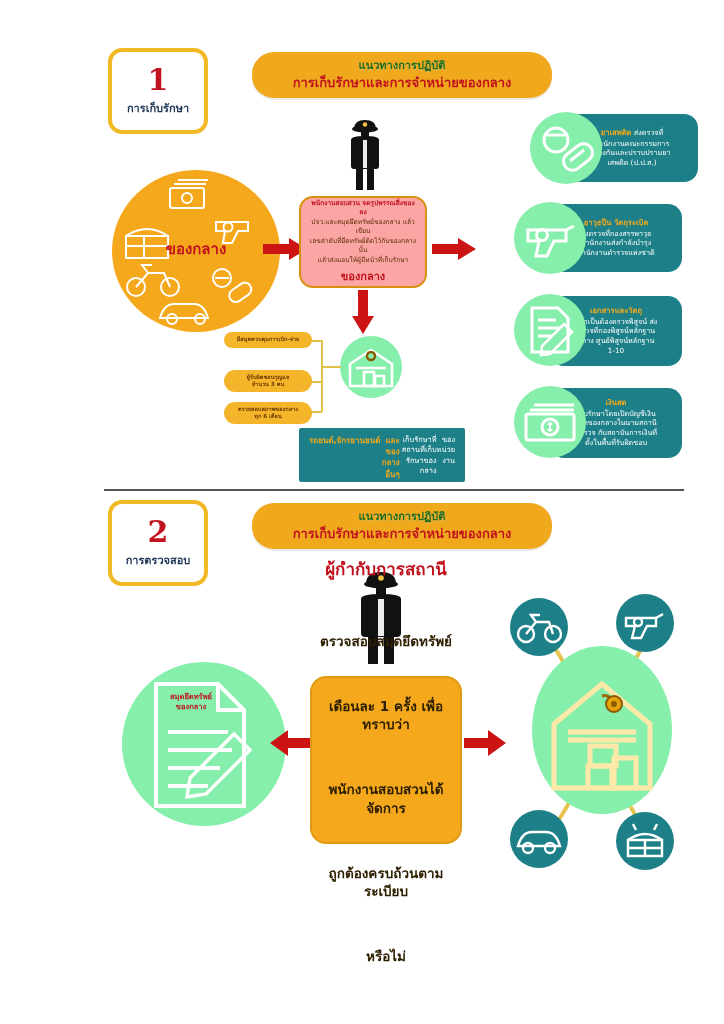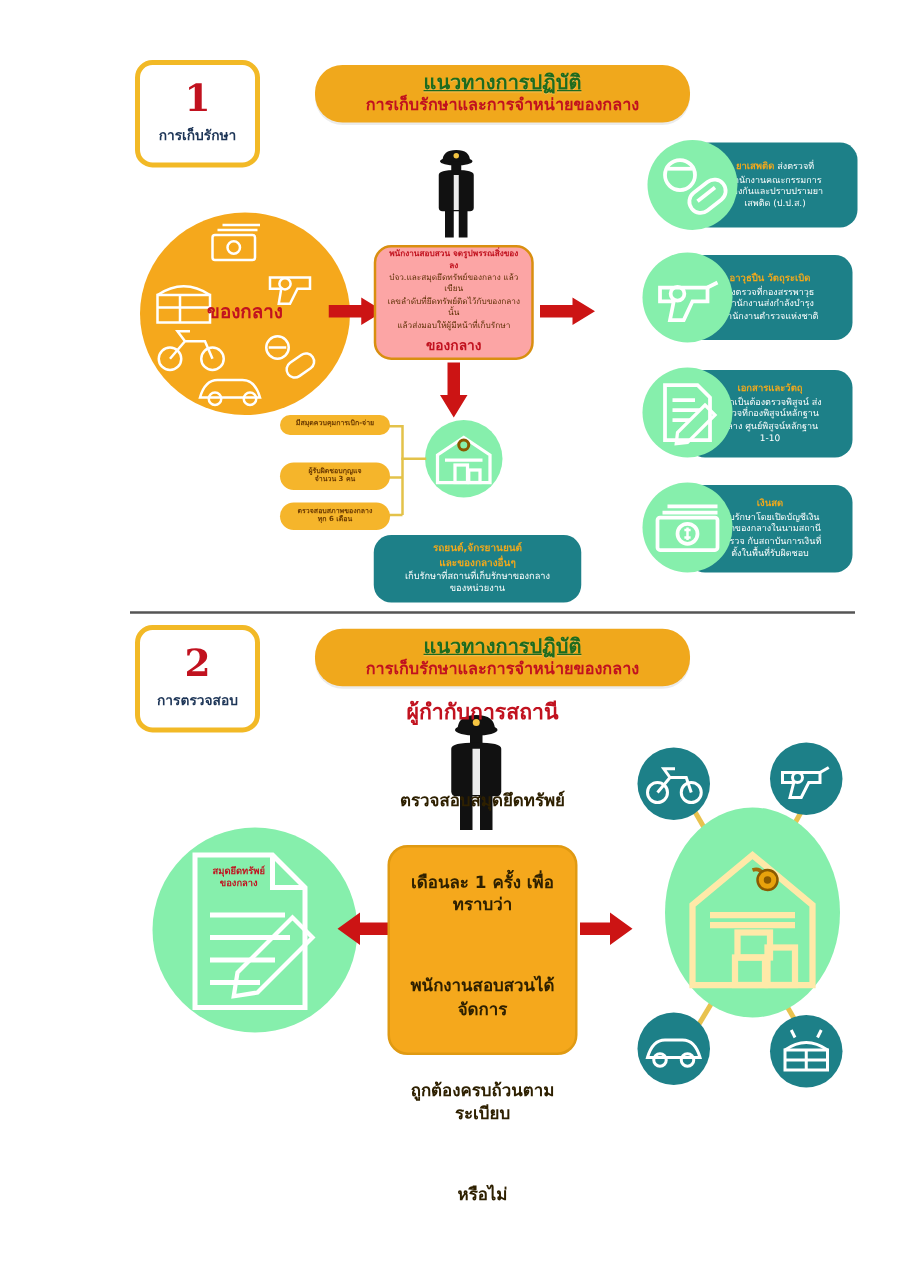--- a/index.html
+++ b/index.html
@@ -16,22 +16,22 @@
     background:#fff;flex-direction:column;gap:0;
   }
   .step-num{font-size:30px;font-weight:bold;color:#c1121f;line-height:1;
             font-family:"DejaVu Serif","Liberation Serif",serif;}
   .step-cap{font-size:11px;color:#1d3557;font-weight:bold;margin-top:4px;}
 
   .title-pill{
     background:#f0a81c;border-radius:22px;box-shadow:0 2px 0 rgba(0,0,0,.08);
     flex-direction:column;padding:7px 26px;
   }
-  .title-main{font-size:16px;font-weight:bold;color:#1e6b1e;line-height:1.15;
-              text-shadow:0 1px 0 rgba(255,255,255,.25);text-decoration:underline;}
+  .title-main{font-size:11px;font-weight:bold;color:#1e6b1e;line-height:1.15;
+              text-shadow:0 1px 0 rgba(255,255,255,.25);}
   .title-sub{font-size:13px;font-weight:bold;color:#c1121f;line-height:1.2;margin-top:2px;}
 
   .oval-orange{background:#f5a81c;border-radius:50%;}
   .circ-teal{background:#1d8088;border-radius:50%;}
   .circ-orange{background:#86efac;border-radius:50%;}
 
   .teal-card{
     background:#1d8088;border-radius:14px;color:#ffffff;
     font-size:7.2px;line-height:1.35;text-align:center;padding:8px 10px;
     display:flex;flex-direction:column;justify-content:center;
@@ -45,23 +45,23 @@
   }
   .mid-box .foot{color:#c1121f;font-weight:bold;font-size:11px;margin-top:2px;}
 
   .mini-pill{
     background:#f5b52b;border-radius:11px;color:#6b3a00;font-size:5.6px;
     line-height:1.3;text-align:center;padding:3px 5px;font-weight:bold;
     display:flex;flex-direction:column;justify-content:center;
   }
 
   .bottom-teal{
-    background:#1d8088;border-radius:14px;color:#fff;text-align:center;
+    background:#1d8088;border-radius:2px;color:#fff;text-align:right;
     font-size:7.4px;line-height:1.4;padding:7px 10px;
-    display:flex;flex-direction:column;justify-content:center;
+    display:flex;justify-content:center;
   }
   .bottom-teal .hl{color:#f0a81c;font-weight:bold;font-size:8px;}
 
   .big-box{
     background:#f5a81c;border:2px solid #e09a12;border-radius:16px;
     text-align:center;padding:10px 8px;color:#3b2a00;
     display:flex;flex-direction:column;justify-content:center;gap:47px;
   }
   .big-box .hdr{color:#c1121f;font-weight:bold;font-size:17px;margin-bottom:3px;}
   .big-box .ln{font-size:13.5px;line-height:1.35;color:#2e2000;font-weight:bold;}
@@ -161,21 +161,21 @@
       <path d="M0 6 h26 v-6 l18 11 l-18 11 v-6 h-26 z" fill="#cc1414"></path>
     </svg>
   </div>
 
   <div class="abs" style="left:352px;top:290px;width:22px;height:44px;">
     <svg width="22" height="44" viewBox="0 0 22 44">
       <path d="M6 0 h10 v26 h6 l-11 18 l-11 -18 h6 z" fill="#cc1414"></path>
     </svg>
   </div>
 
-  <div class="abs" style="left:518px;top:112px;width:168px;height:72px;">
+  <div class="abs" style="left:530px;top:112px;width:168px;height:72px;">
     <div class="abs teal-card" style="left:36px;top:2px;width:132px;height:68px;box-sizing:border-box;">
       <div><span class="hl">ยาเสพติด</span>
         <span>ส่งตรวจที่</span></div>
       <div>สำนักงานคณะกรรมการ</div>
       <div>ป้องกันและปราบปรามยา</div>
       <div>เสพติด (ป.ป.ส.)</div>
     </div>
     <div class="abs circ-orange" style="left:0;top:0;width:72px;height:72px;">
       <svg class="abs" style="left:0;top:0;" width="72" height="72" viewBox="0 0 72 72">
         <g stroke="#fff" stroke-width="3" fill="none">

